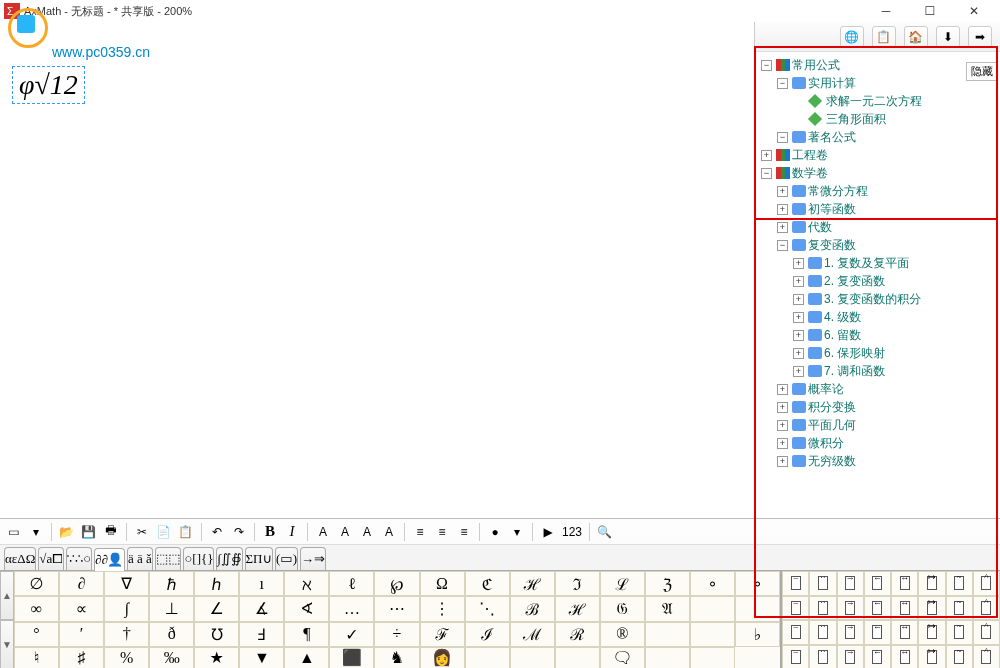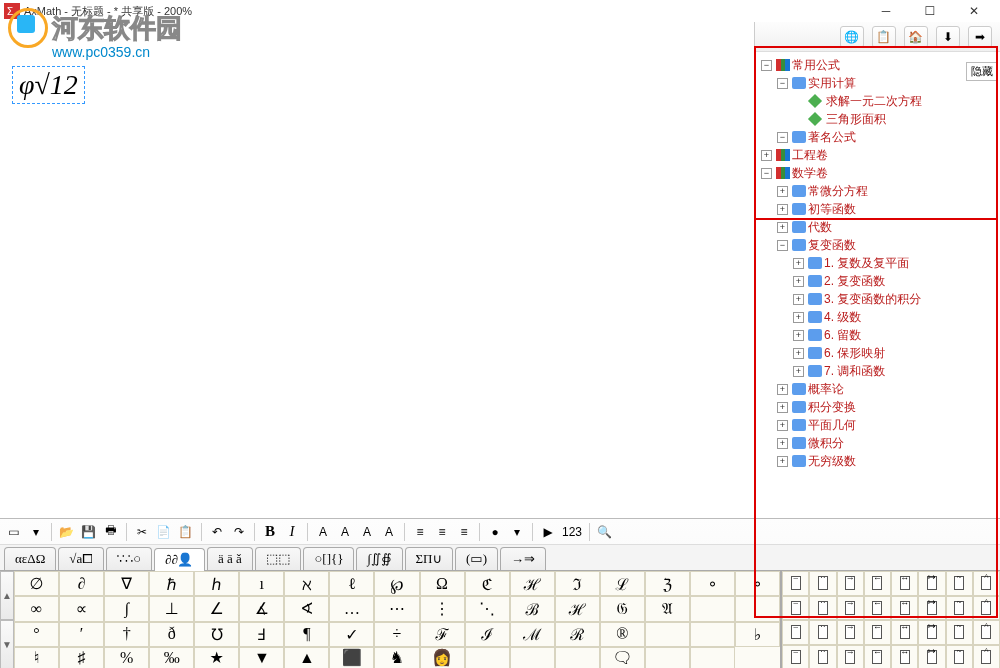--- a/index.html
+++ b/index.html
@@ -35,36 +35,36 @@
 .tree ul { list-style: none; padding-left: 16px; }
 .tree > ul { padding-left: 2px; }
 .tree li { line-height: 18px; white-space: nowrap; position: relative; }
 .tree-row { display: flex; align-items: center; gap: 2px; cursor: pointer; padding: 0 2px; }
 .exp { width: 11px; height: 11px; border: 1px solid #999; background: #fff; display: inline-flex; align-items: center; justify-content: center; font-size: 9px; line-height: 1; color: #333; margin-right: 2px; }
 .exp.blank { border: none; }
 .ticon { width: 14px; height: 12px; display: inline-block; }
 .ticon.books { background: linear-gradient(90deg,#d32f2f 33%,#388e3c 33% 66%,#1976d2 66%); }
 .ticon.folder { background: #5c9ded; border-radius: 2px; }
 .ticon.leaf { width: 10px; height: 10px; background: #4caf50; transform: rotate(45deg); margin: 0 4px 0 2px; }
-.tree-label { font-size: 12px; color: #b91c1c; }
+.tree-label { font-size: 12px; color: #0f766e; }
 
 .red-box { position: absolute; border: 2px solid #d00; pointer-events: none; z-index: 50; }
 .red-box.top { top: 24px; right: 2px; width: 244px; height: 174px; }
 .red-box.bottom { top: 196px; right: 2px; width: 244px; height: 400px; }
 
 
 .bottom-section { border-top: 1px solid #bbb; background: linear-gradient(#fdfdfd,#f4f4f4); }
 .toolbar-row { height: 26px; display: flex; align-items: center; padding: 0 4px; gap: 2px; border-bottom: 1px solid #ddd; }
 .tb-sep { width: 1px; height: 18px; background: #ccc; margin: 0 3px; }
 .tb-btn { min-width: 20px; height: 20px; display: flex; align-items: center; justify-content: center; border-radius: 2px; cursor: pointer; padding: 0 2px; }
 .tb-btn.bold { font-weight: bold; font-family: serif; font-size: 15px; }
 .tb-btn.italic { font-style: italic; font-family: serif; font-size: 15px; }
 
 .tab-row { height: 26px; display: flex; align-items: flex-end; padding: 0 4px; border-bottom: 1px solid #aaa; background: #f4f4f4; }
-.tab { padding: 3px 10px; border: 1px solid #aaa; border-bottom: none; background: linear-gradient(#f8f8f8,#ececec); border-radius: 4px 4px 0 0; margin-right: 2px; font-family: serif; font-size: 13px; cursor: pointer; }
+.tab { padding: 3px 0; border: 1px solid #aaa; border-bottom: none; background: linear-gradient(#f8f8f8,#ececec); border-radius: 4px 4px 0 0; margin-right: 2px; font-family: serif; font-size: 13px; cursor: pointer; }
 .tab.active { background: #fff; position: relative; top: 1px; }
 
 .symbol-area { height: 98px; display: flex; background: #fcfbf5; }
 .sym-nav { width: 14px; display: flex; flex-direction: column; }
 .sym-nav-btn { flex: 1; border: 1px solid #bbb; background: linear-gradient(#fafafa,#eaeaea); display: flex; align-items: center; justify-content: center; cursor: pointer; font-size: 10px; color: #666; }
 .sym-grid { flex: 1; display: grid; grid-template-columns: repeat(17, 1fr); }
 .sym-cell { border: 1px solid #d8d4c0; display: flex; align-items: center; justify-content: center; font-family: serif; font-size: 16px; cursor: pointer; background: #fcfbf5; }
 .sym-grid.right { flex: 0 0 220px; grid-template-columns: repeat(8, 1fr); border-left: 2px solid #aaa; }
 .arrow-cell { font-size: 12px; position: relative; }
 .arrow-cell .box { width: 10px; height: 14px; border: 1px solid #555; background: #fff; display: inline-block; }
@@ -83,21 +83,20 @@
   <div class="win-controls">
     <div class="win-btn">─</div>
     <div class="win-btn">☐</div>
     <div class="win-btn close">✕</div>
   </div>
 </div>
 
 <div class="watermark">
   <div class="wm-top">
       <span class="wm-logo"></span>
-      <span>河东软件园</span>
     </div>
   <div class="wm-bottom">www.pc0359.cn</div>
 </div>
 
 <div class="main-area">
   <div class="editor-col">
     <div class="editor-canvas">
       <div class="formula-box">φ√12</div>
     </div>
   </div>

